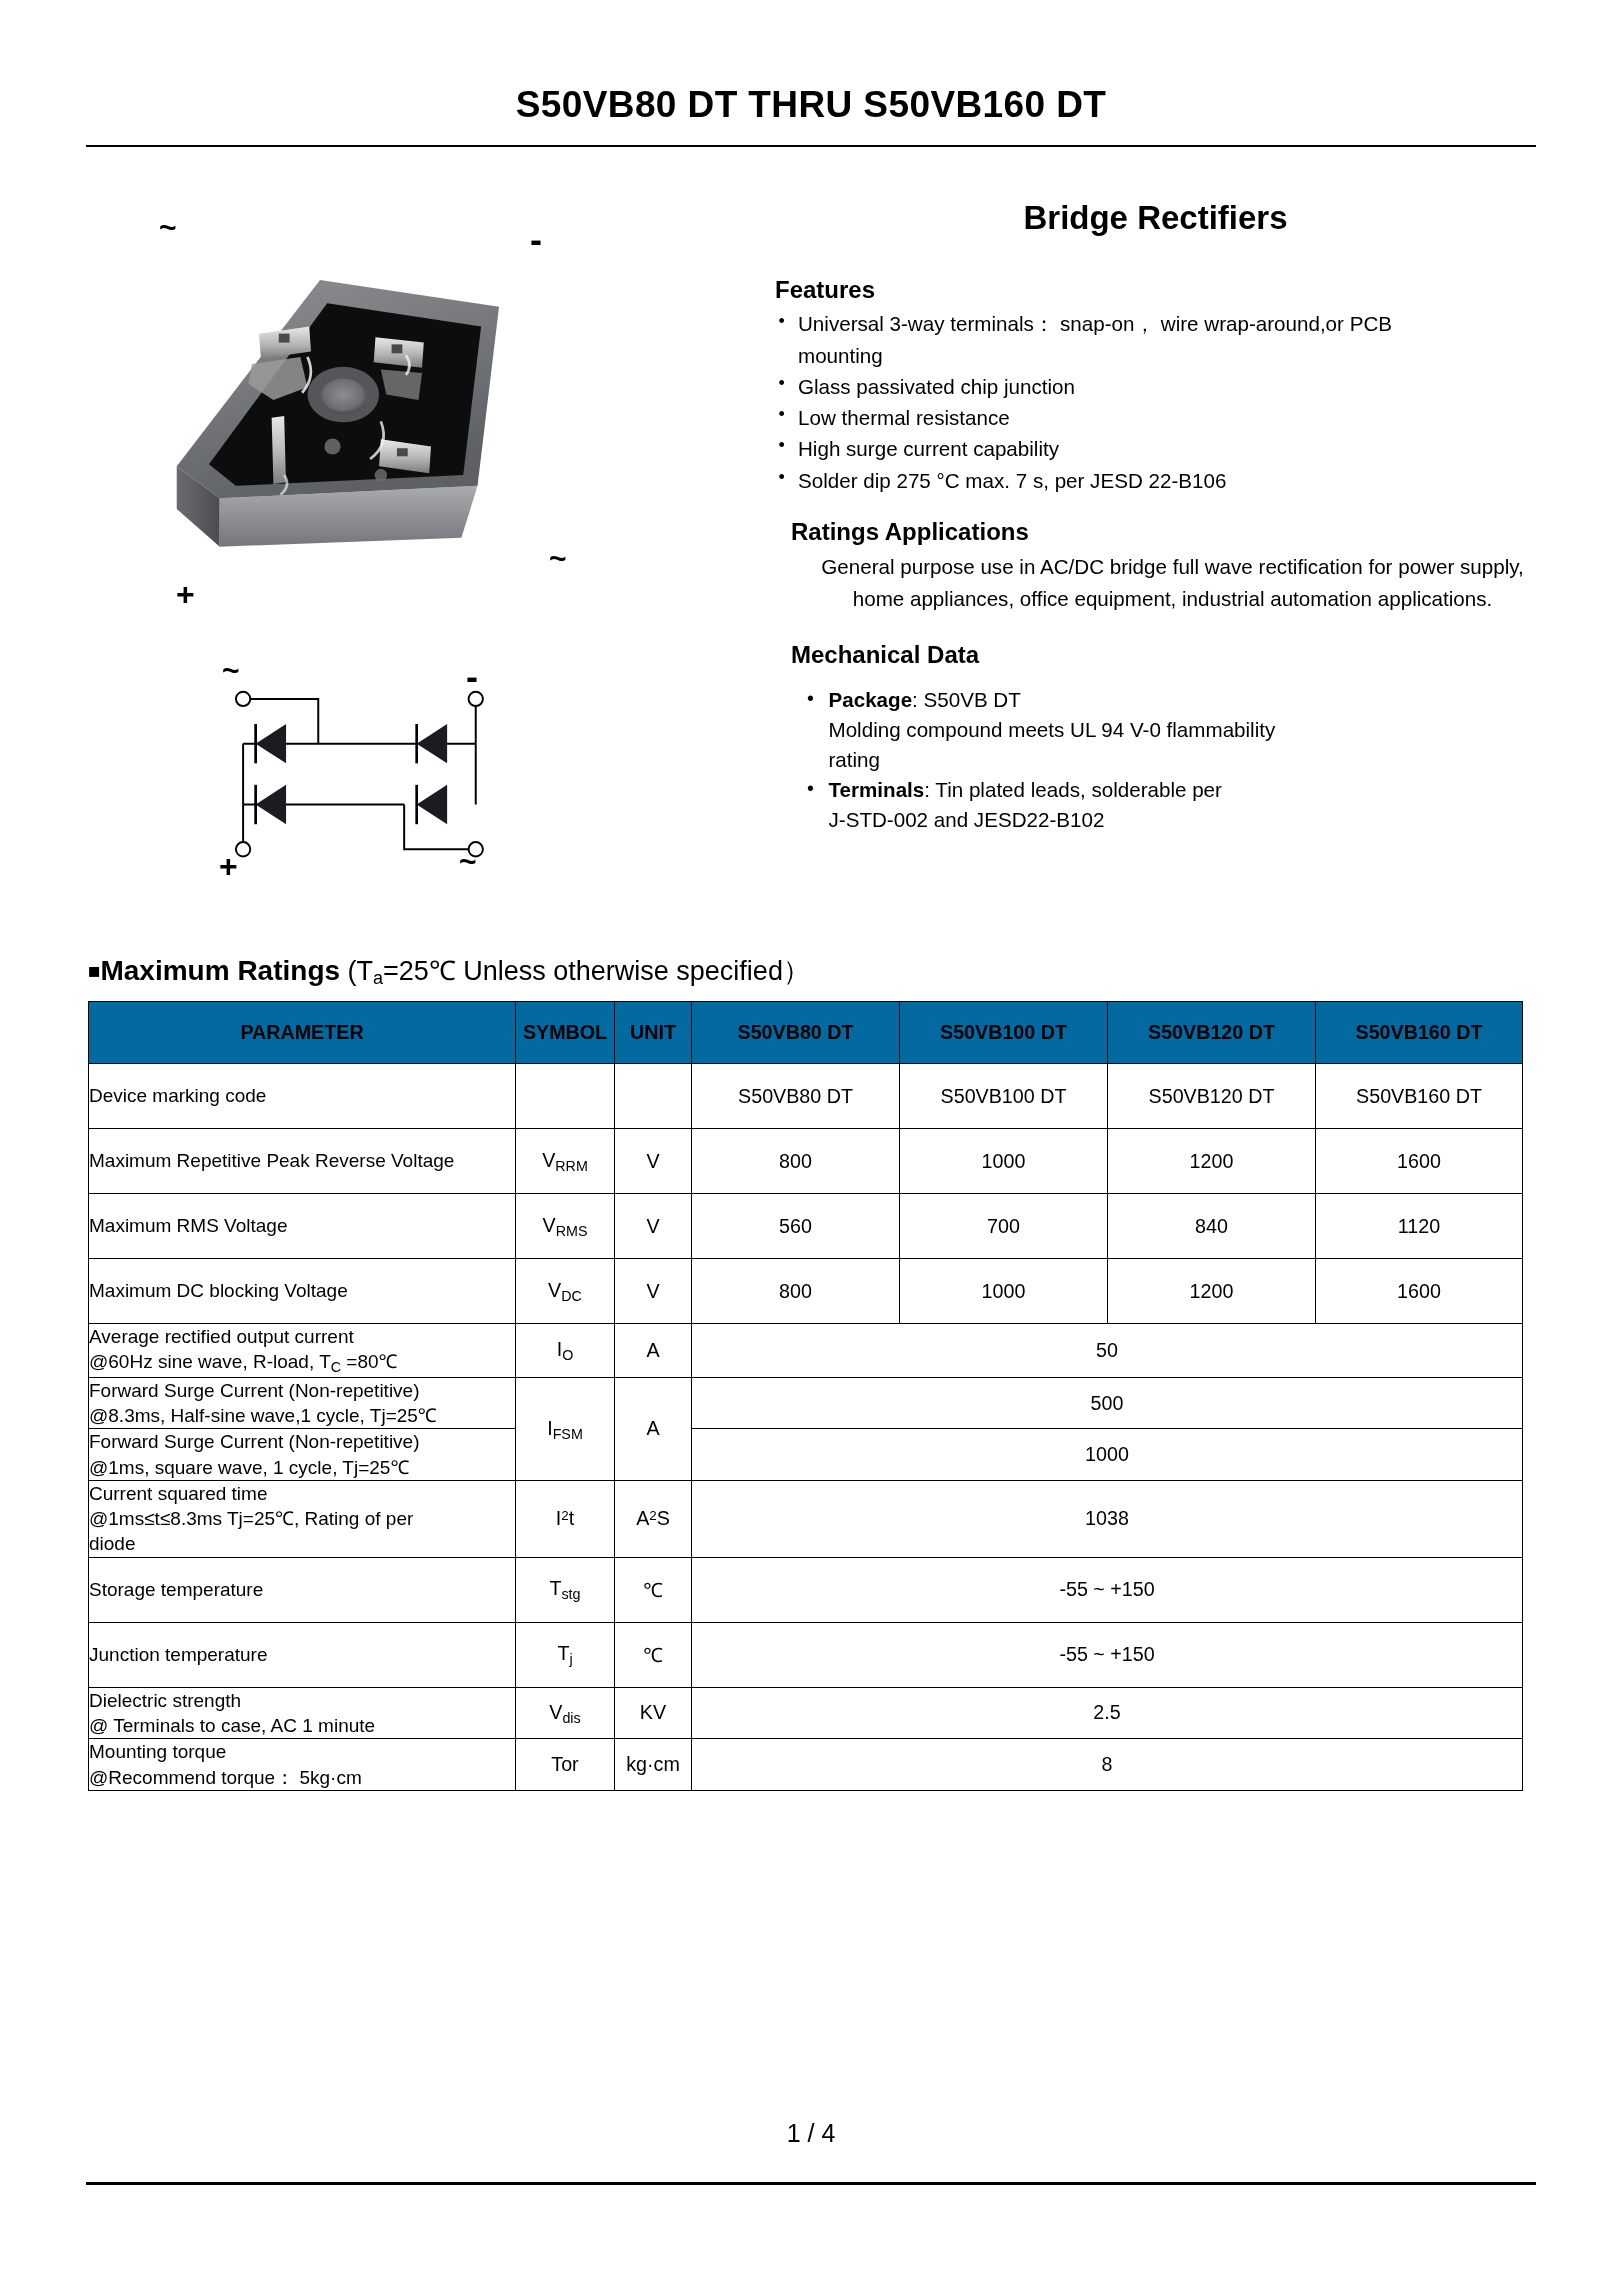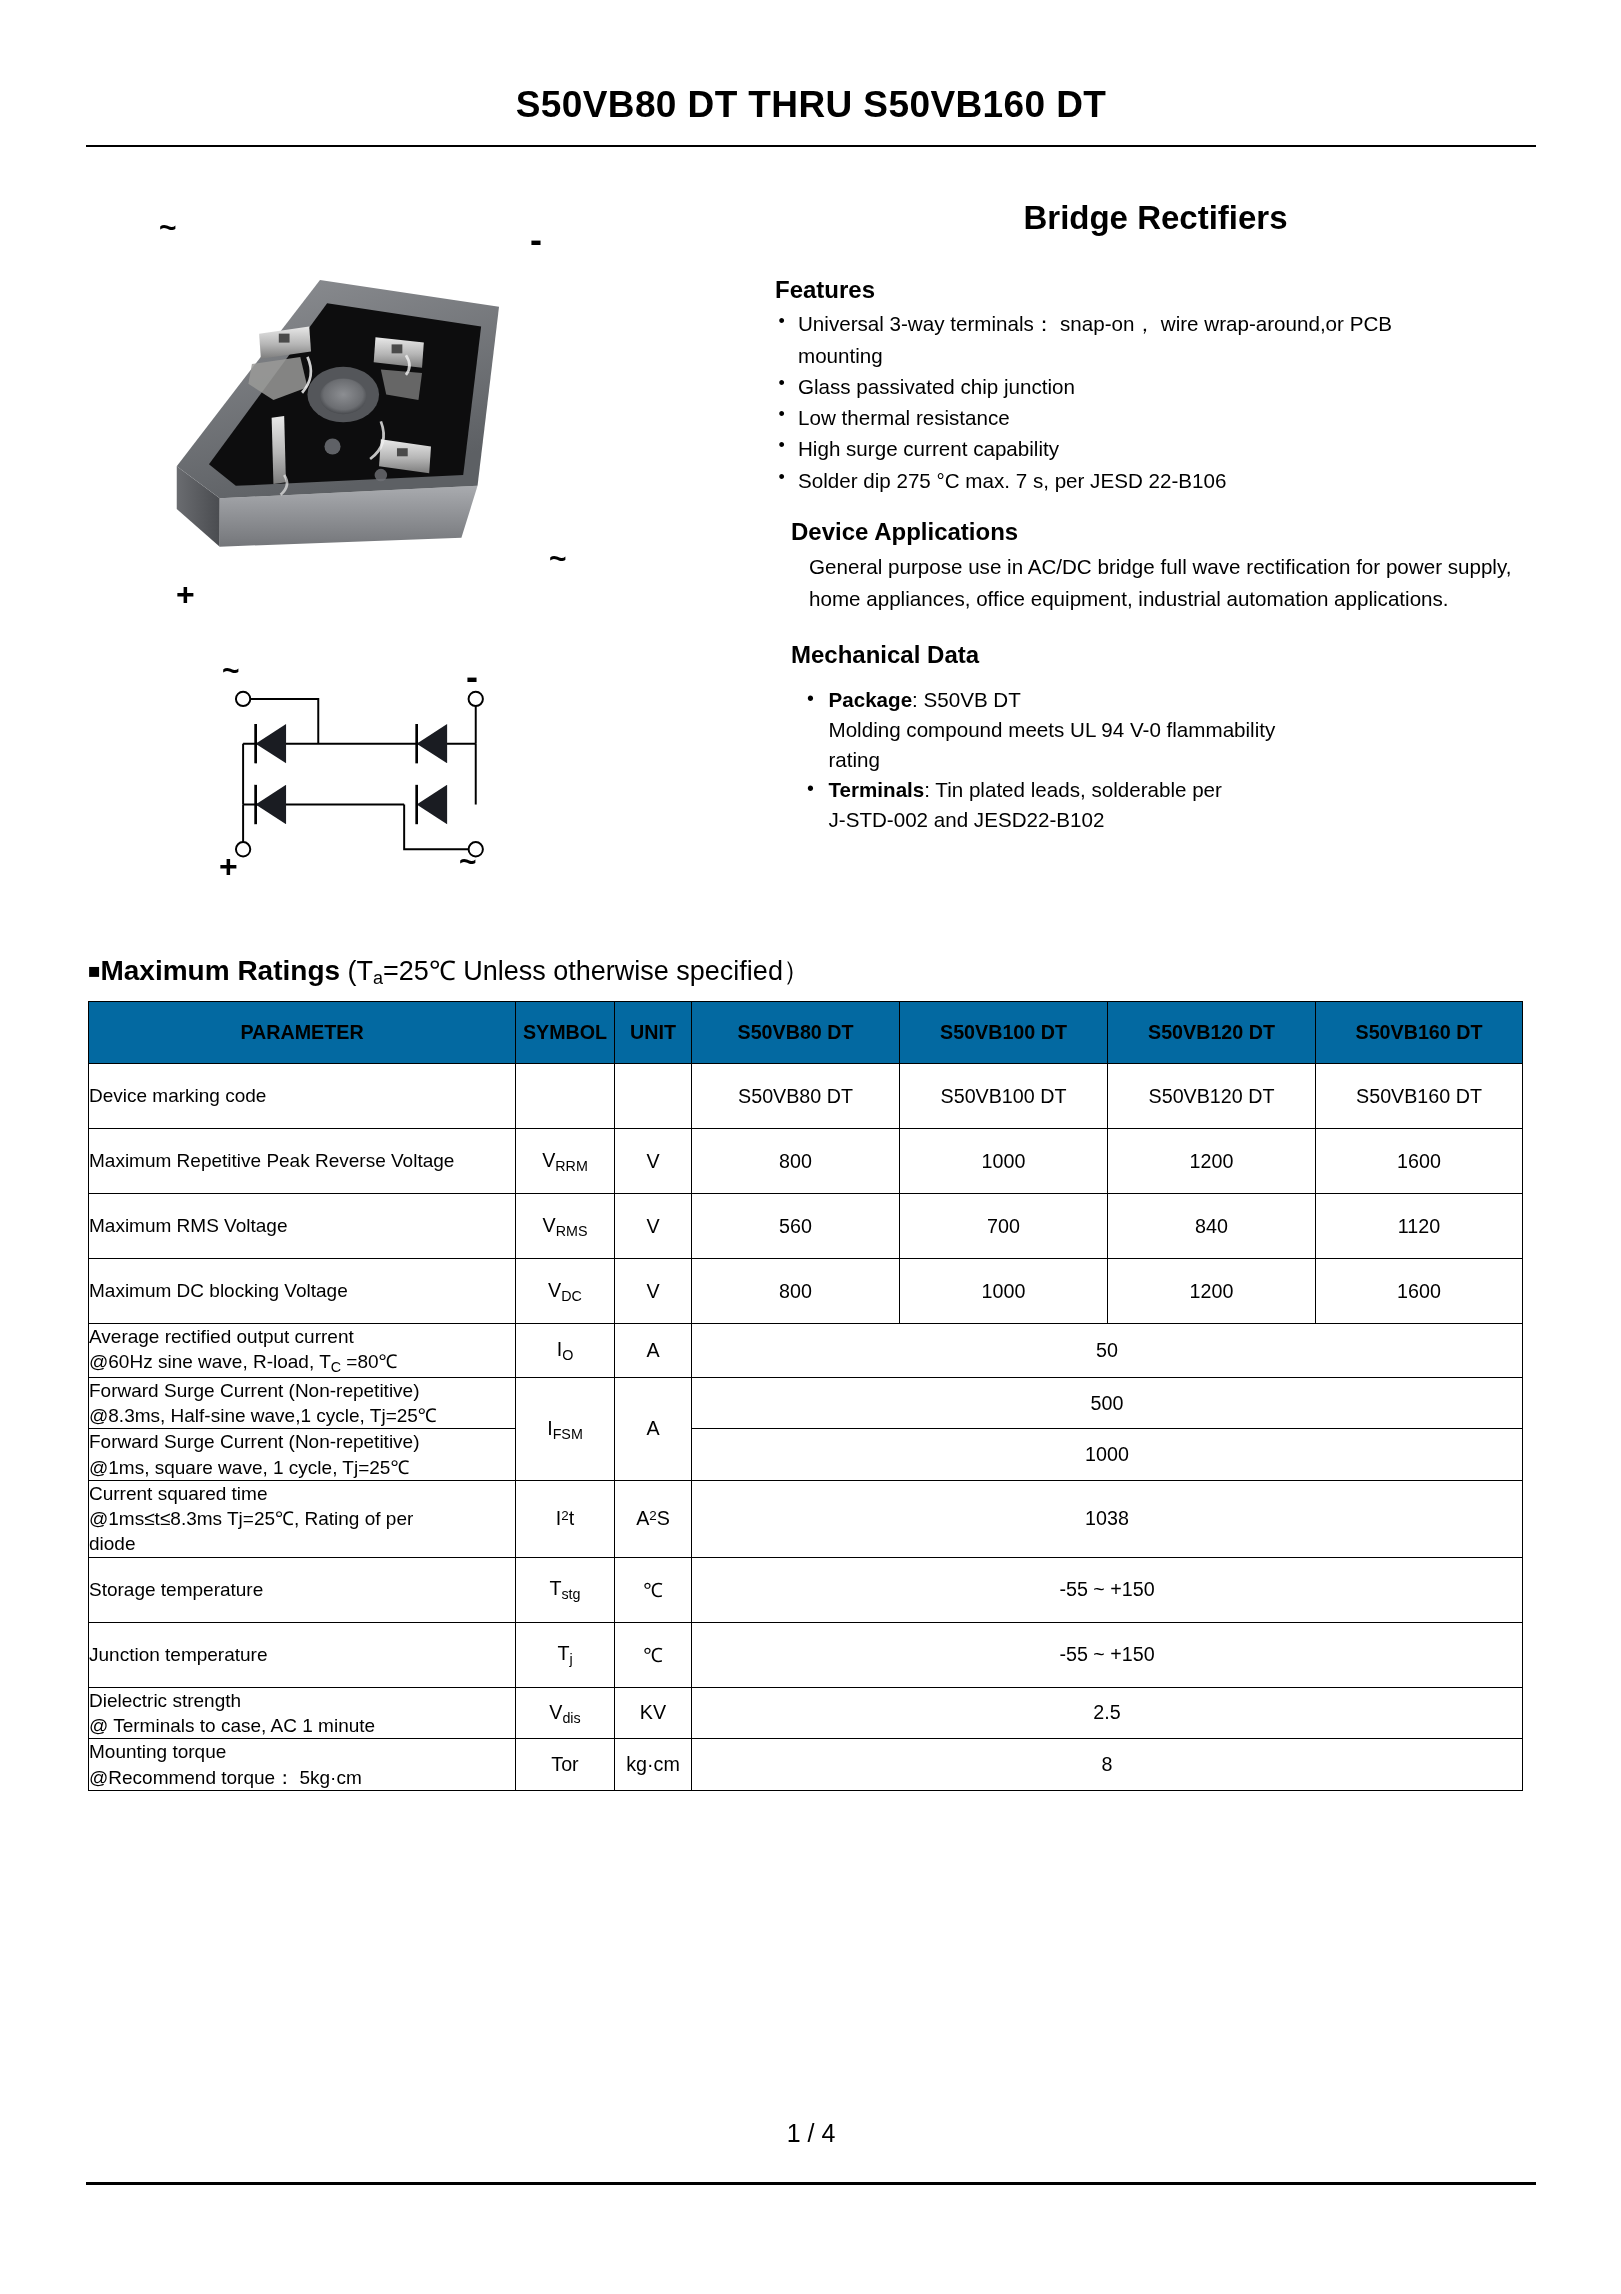--- a/index.html
+++ b/index.html
@@ -110,20 +110,21 @@
   }
   .bullet-list li.cont {
     padding-left: 23px;
   }
   .bullet-list li.cont::before { content: ""; }
   .para {
     font-size: 20.6px;
     line-height: 1.52;
     margin: 0 0 27px 0;
     padding-left: 34px;
+    text-align: center;
   }
   .mech-list {
     list-style: none;
     margin: 16px;
     padding: 0 0 0 12.5px;
   }
   .mech-list li {
     font-size: 20.6px;
     line-height: 1.46;
     position: relative;
@@ -342,21 +343,21 @@
     <div class="sect-h">Features</div>
     <ul class="bullet-list">
       <li>Universal 3-way terminals： snap-on， wire wrap-around,or PCB</li>
       <li class="cont">mounting</li>
       <li>Glass passivated chip junction</li>
       <li>Low thermal resistance</li>
       <li>High surge current capability</li>
       <li>Solder dip 275 °C max. 7 s, per JESD 22-B106</li>
     </ul>
 
-    <div class="sect-h indent">Device Applications</div>
+    <div class="sect-h indent">Ratings Applications</div>
     <p class="para">General purpose use in AC/DC bridge full wave rectification for power supply, home appliances, office equipment, industrial automation applications.</p>
 
     <div class="sect-h indent">Mechanical Data</div>
     <ul class="mech-list">
       <li class="dot"><span class="b">Package</span><span>: S50VB DT</span></li>
       <li class="sub">Molding compound meets UL 94 V-0 flammability</li>
       <li class="sub">rating</li>
       <li class="dot"><span class="b">Terminals</span><span>: Tin plated leads, solderable per</span></li>
       <li class="sub">J-STD-002 and JESD22-B102</li>
     </ul>

